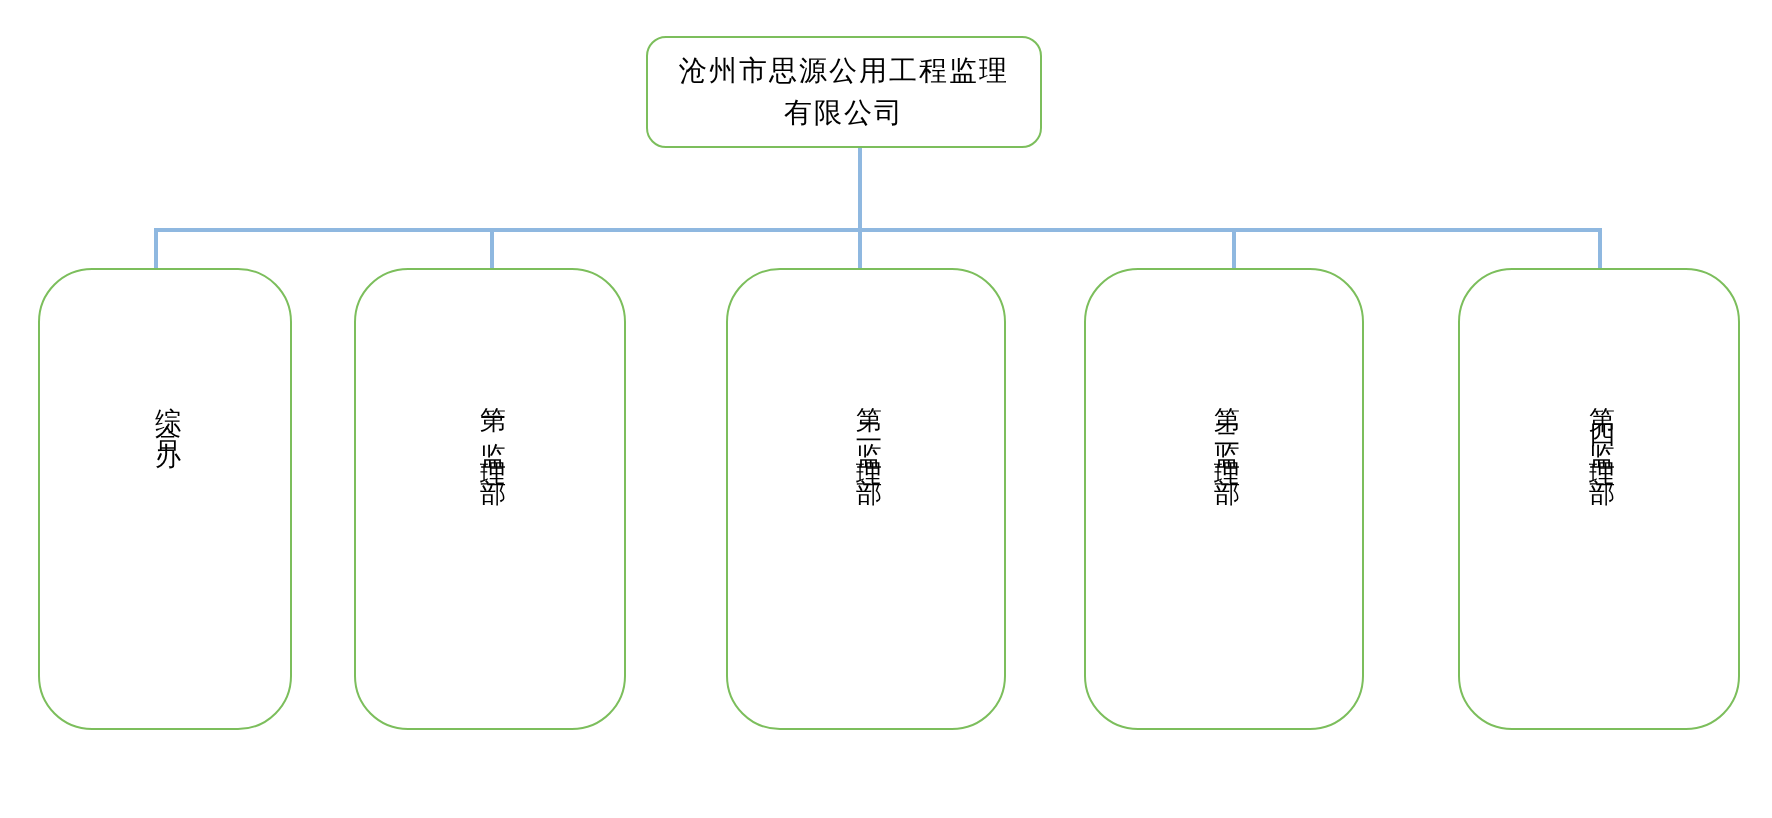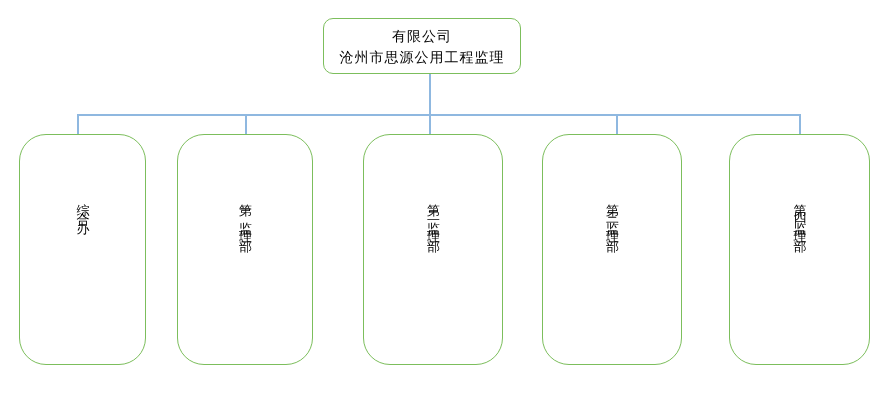--- a/index.html
+++ b/index.html
@@ -80,22 +80,22 @@
     white-space: nowrap;
     color: var(--text-color);
   }
 </style>
 </head>
 <body>
 
 <div class="canvas">
 
   <div class="root-box">
+    <div>沧州市思源公用工程监理</div>
     <div>有限公司</div>
-    <div>沧州市思源公用工程监理</div>
   </div>
 
   <div class="line v stem"></div>
   <div class="line h rail"></div>
   <div class="line v drop-1"></div>
   <div class="line v drop-2"></div>
   <div class="line v drop-3"></div>
   <div class="line v drop-4"></div>
   <div class="line v drop-5"></div>
 

